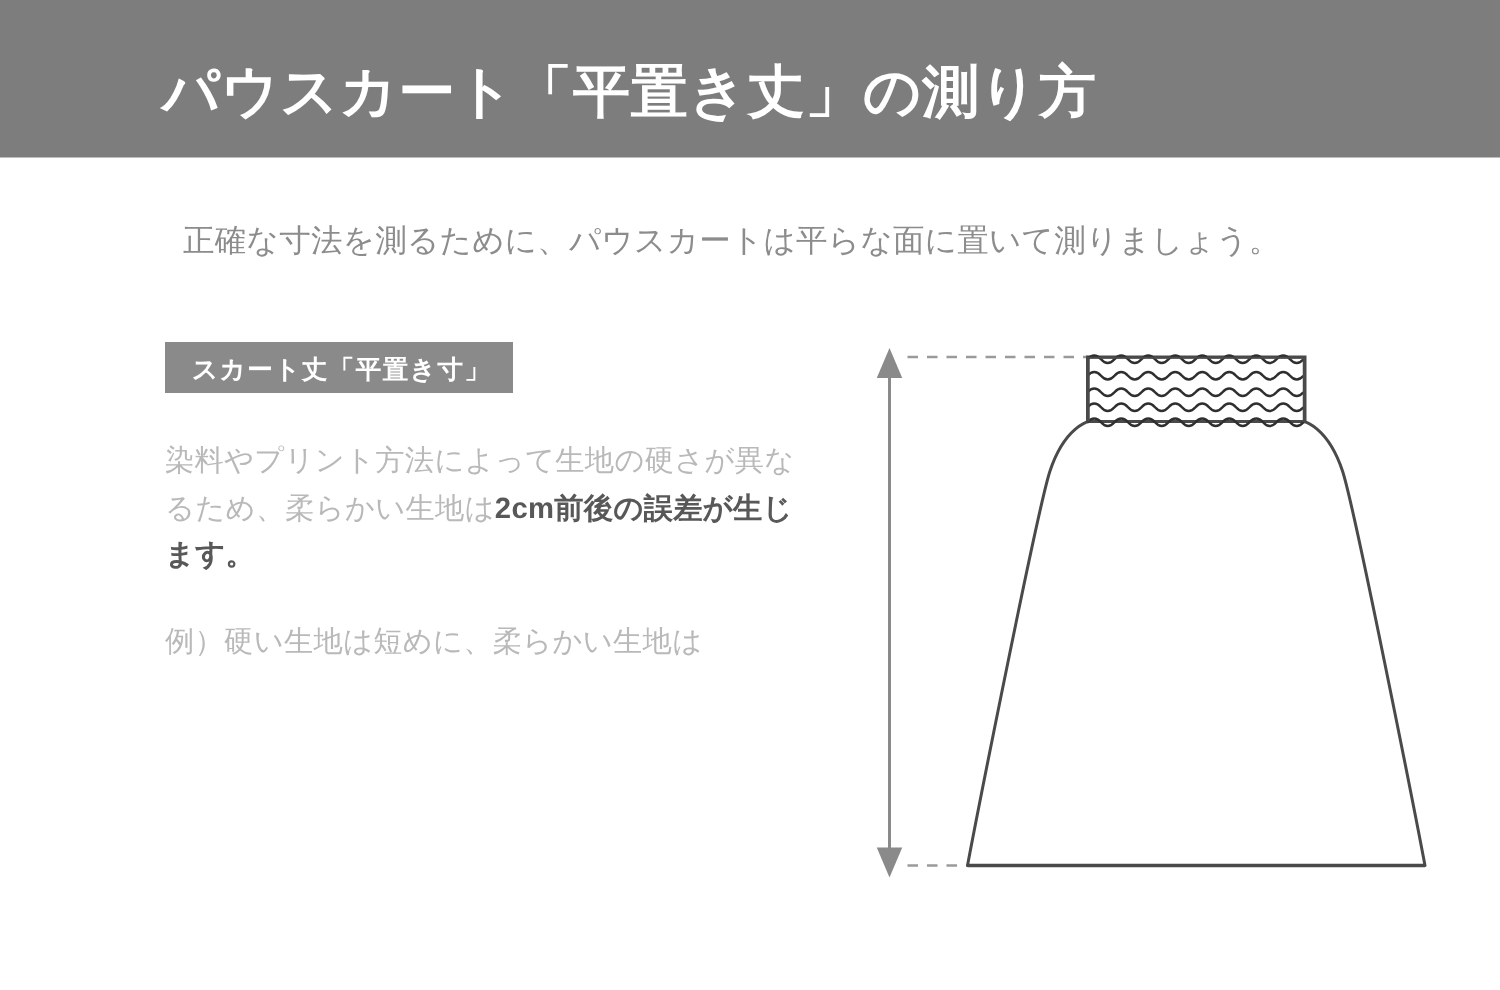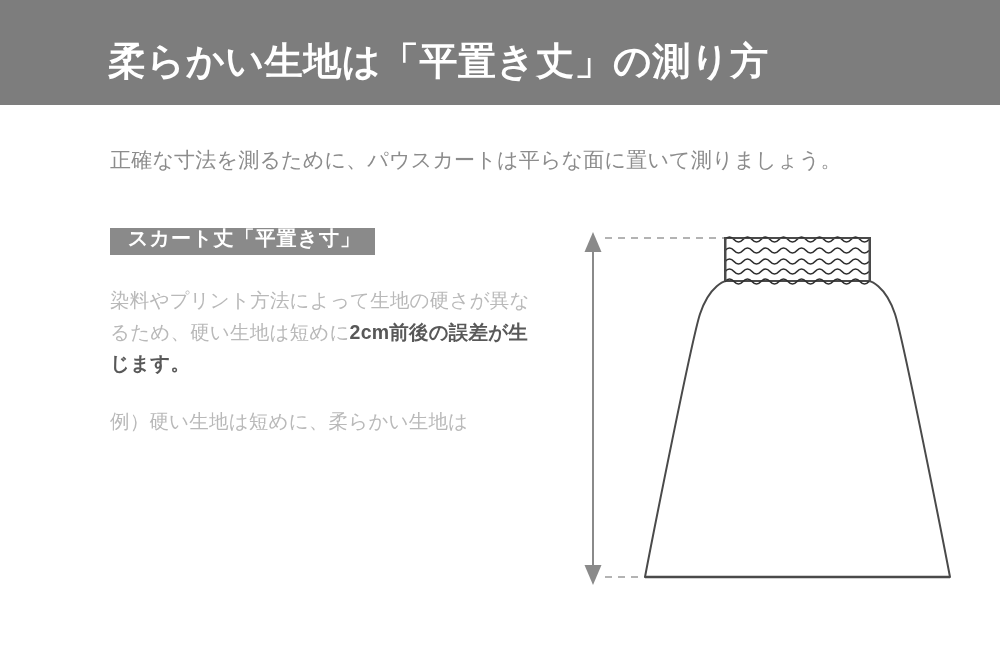--- a/index.html
+++ b/index.html
@@ -31,42 +31,42 @@
     font-size: 38px;
     font-weight: bold;
     color: #ffffff;
     letter-spacing: 0.5px;
     white-space: nowrap;
   }
 
   
   .intro-line {
     position: absolute;
-    left: 110px;
+    left: 122px;
     top: 146px;
     font-size: 21px;
     color: #8c8c8c;
     white-space: nowrap;
     letter-spacing: 0.2px;
   }
 
   
   .left-col {
     position: absolute;
     left: 110px;
     top: 228px;
     width: 430px;
   }
   .section-badge {
     display: inline-block;
     background: #8a8a8a;
     color: #ffffff;
-    font-size: 20px;
+    font-size: 17px;
     font-weight: bold;
-    padding: 0 14px 7px 18px;
+    padding: 10px 14px 7px 18px;
     letter-spacing: 1px;
     line-height: 1;
     white-space: nowrap;
   }
   .para {
     margin: 0;
     font-size: 19.5px;
     line-height: 1.62;
     color: #b9b9b9;
     letter-spacing: 0.2px;
@@ -94,31 +94,31 @@
     top: 210px;
     width: 430px;
     height: 400px;
   }
   .illus svg { display: block; }
 </style>
 </head>
 <body>
 
 <div class="header-bar"></div>
-<div class="header-title">柔らかい生地は「平置き丈」の測り方</div>
+<div class="header-title">パウスカート「平置き丈」の測り方</div>
 
 <div class="intro-line">正確な寸法を測るために、パウスカートは平らな面に置いて測りましょう。</div>
 
 <div class="left-col">
 
   <div class="section-badge">スカート丈「平置き寸」</div>
 
 
   <p class="para para-2">
-    <span>染料やプリント方法によって生地の硬さが異なるため、硬い生地は短めに</span><span class="emph">2cm前後の誤差が生じます。</span>
+    <span>染料やプリント方法によって生地の硬さが異なるため、柔らかい生地は</span><span class="emph">2cm前後の誤差が生じます。</span>
   </p>
 
   <p class="para para-3">
     <span>例）</span><span>硬い生地は短めに、柔らかい生地は</span>
   </p>
 
 </div>
 
 <div class="illus">
   <svg width="430" height="400" viewBox="0 0 430 400" xmlns="http://www.w3.org/2000/svg">

